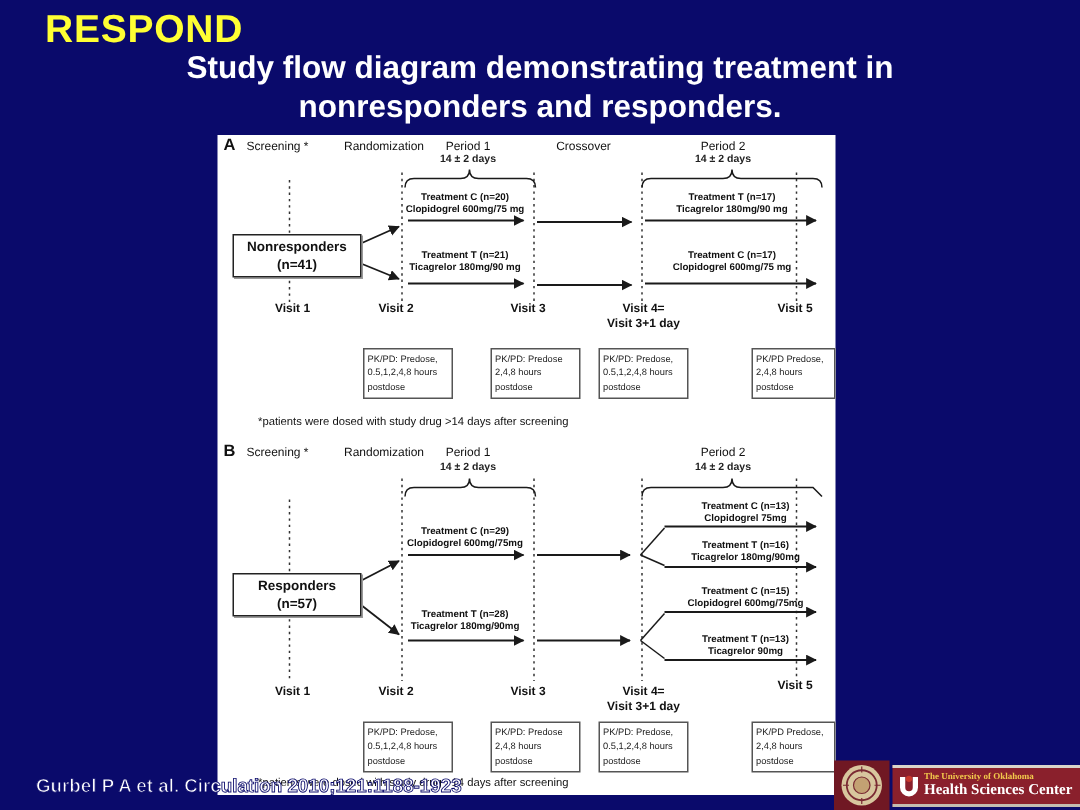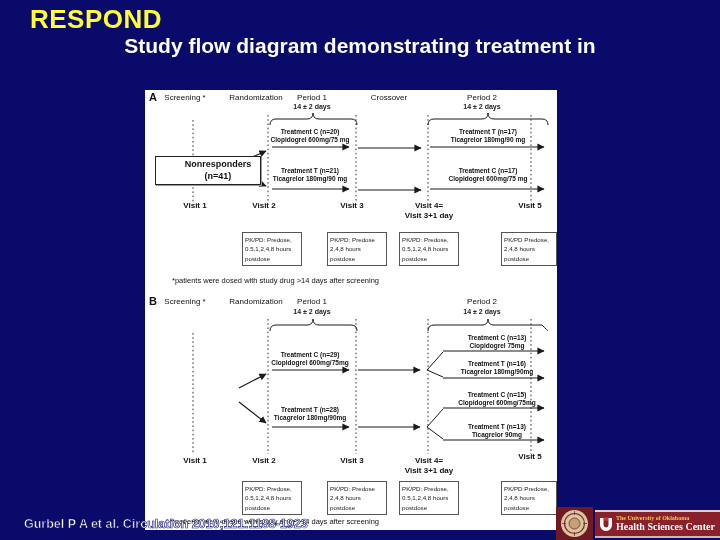--- a/index.html
+++ b/index.html
@@ -11,41 +11,42 @@
             font-size:21px;line-height:1.22;}
   .panel{left:145px;top:90px;width:412px;height:440px;background:#fff;z-index:2;color:#111;}
   .panel svg.lines{position:absolute;left:0;top:0;}
   .sec{font-size:11px;font-weight:bold;}
   .hdr{font-size:8px;font-weight:normal;text-align:center;}
   .dur{font-size:7px;font-weight:bold;text-align:center;color:#222;}
   .treat{font-size:6.5px;font-weight:bold;text-align:center;line-height:1.25;}
   .visit{font-size:8px;font-weight:bold;text-align:center;}
   .gbox{border:1px solid #222;background:#fff;display:flex;flex-direction:column;
         justify-content:center;text-align:center;font-size:9px;font-weight:bold;line-height:1.3;
-        box-shadow:1px 1px 0 #999;padding-left:20px;}
+        box-shadow:1px 1px 0 #999;}
   .pkbox{border:1px solid #555;background:#fff;font-size:6.2px;line-height:1.5;
          padding:2px 2px;color:#222;}
   .foot{font-size:7.5px;font-weight:normal;}
   .citation{left:24px;top:517px;font-size:12.5px;font-weight:bold;color:#fff;z-index:3;
             -webkit-text-stroke:0.6px #0A0A6B;white-space:nowrap;}
   .logo{left:556px;top:505px;width:164px;height:35px;z-index:4;}
   .seal{position:absolute;left:0;top:2px;width:37px;height:33px;background:#701823;}
   .banner{position:absolute;left:39px;top:5px;width:125px;height:24px;background:#8A202C;
           border-top:2px solid #D9D4CA;border-bottom:2px solid #C4BCB0;
           display:flex;align-items:center;padding-left:4px;box-sizing:content-box;}
   .banner .txt{margin-left:3px;font-family:"Liberation Serif",serif;white-space:nowrap;}
   .uni{display:block;font-size:6px;font-weight:bold;color:#F2C94C;line-height:1.1;}
   .hsc{display:block;font-size:10px;font-weight:bold;color:#fff;line-height:1.05;}
 </style>
 </head>
 <body>
 
 <div class="abs title">RESPOND</div>
 <div class="abs subtitle">
   <span>Study flow diagram demonstrating treatment in</span><br>
+  <span>nonresponders and responders.</span>
 </div>
 <div class="abs citation">Gurbel P A et al. Circulation 2010;121:1188-1923</div>
 
 <div class="abs panel">
 
   <svg class="lines" width="412" height="440" viewBox="0 0 412 440">
     <defs>
       <marker id="ah" markerWidth="7" markerHeight="7" refX="5.5" refY="3" orient="auto">
         <path d="M0,0 L6,3 L0,6 z" fill="#1a1a1a"></path>
       </marker>
@@ -158,20 +159,24 @@
   <div class="abs foot" style="left:27px;top:186px;">*patients were dosed with study drug &gt;14 days after screening</div>
 
   <div class="abs sec" style="left:4px;top:205px;">B</div>
   <div class="abs hdr" style="left:10px;top:207px;width:60px;">Screening *</div>
   <div class="abs hdr" style="left:76px;top:207px;width:70px;">Randomization</div>
   <div class="abs hdr" style="left:137px;top:207px;width:60px;">Period 1</div>
   <div class="abs hdr" style="left:307px;top:207px;width:60px;">Period 2</div>
   <div class="abs dur" style="left:137px;top:218px;width:60px;">14 ± 2 days</div>
   <div class="abs dur" style="left:307px;top:218px;width:60px;">14 ± 2 days</div>
 
+  <div class="abs gbox" style="left:10px;top:292px;width:84px;height:27px;">
+    <span>Responders</span>
+    <span>(n=57)</span>
+  </div>
 
   <div class="abs treat" style="left:113px;top:261px;width:104px;">
     <div>Treatment C (n=29)</div>
     <div>Clopidogrel 600mg/75mg</div>
   </div>
   <div class="abs treat" style="left:113px;top:316px;width:104px;">
     <div>Treatment T (n=28)</div>
     <div>Ticagrelor 180mg/90mg</div>
   </div>
 

